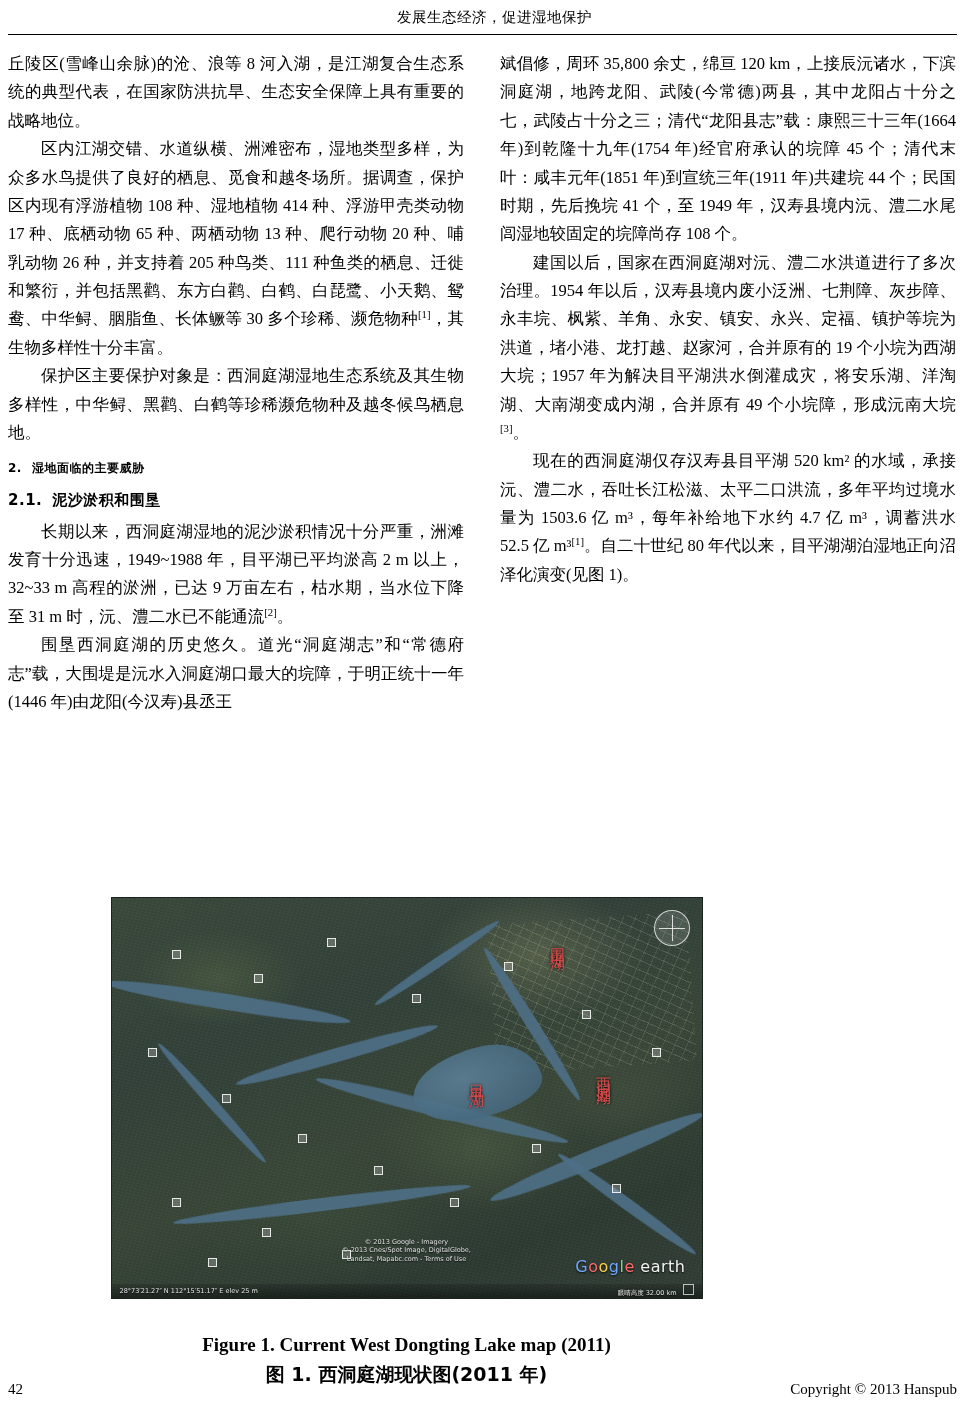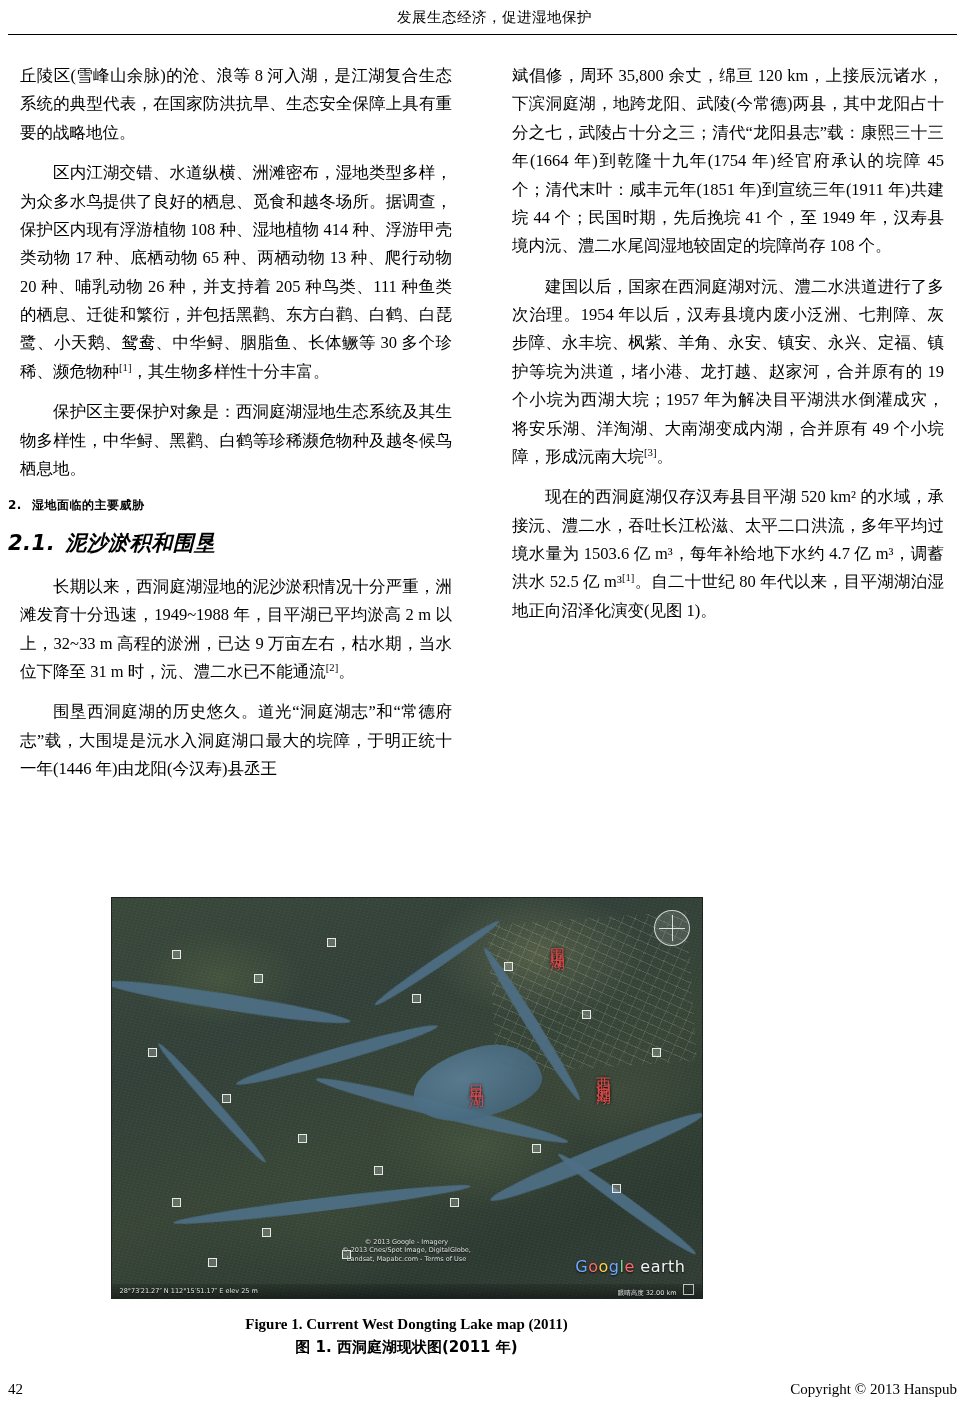--- a/index.html
+++ b/index.html
@@ -45,47 +45,46 @@
     gap: 36px;
   }
   .col {
     width: 456px;
     font-size: 16.5px;
     line-height: 1.72;
     text-align: justify;
     text-justify: inter-ideograph;
   }
   .col p {
-    margin: 12px;
+    margin: 0;
     text-indent: 2em;
   }
   .col p.noindent {
     text-indent: 0;
   }
   sup {
     font-size: 0.65em;
     vertical-align: super;
     line-height: 0;
   }
   .h2 {
     font-family: "DejaVu Sans", sans-serif;
     font-size: 12px;
     font-weight: bold;
     margin: 11px 0 6px 0;
     text-indent: 0;
     letter-spacing: 0.5px;
   }
   .h3 {
     font-family: "DejaVu Sans", sans-serif;
-    font-size: 21px;
+    font-size: 15px;
     font-weight: bold;
     margin: 9px 0 4px 0;
     text-indent: 0;
     letter-spacing: 0.5px;
-    font-style: italic;
   }
   .h2 .num, .h3 .num {
     margin-right: 10px;
   }
 
   
   .figure-wrap {
     position: absolute;
     top: 897px;
     left: 0;
@@ -239,22 +238,22 @@
     background: linear-gradient(180deg, rgba(0,0,0,0.15), rgba(0,0,0,0.45));
     text-shadow: 0 1px 1px rgba(0,0,0,0.8);
   }
   .statusbar .eye {
     display: inline-block;
     margin-left: 6px;
     width: 9px; height: 9px;
     border: 1px solid rgba(255,255,255,0.7);
   }
   .fig-caption {
-    margin-top: 10px;
-    font-size: 15px;
+    margin-top: 28px;
+    font-size: 19px;
     line-height: 1.5;
     font-weight: bold;
   }
   .fig-caption .cn {
     font-family: "DejaVu Sans", sans-serif;
   }
 
   
   .footer {
     position: absolute;

